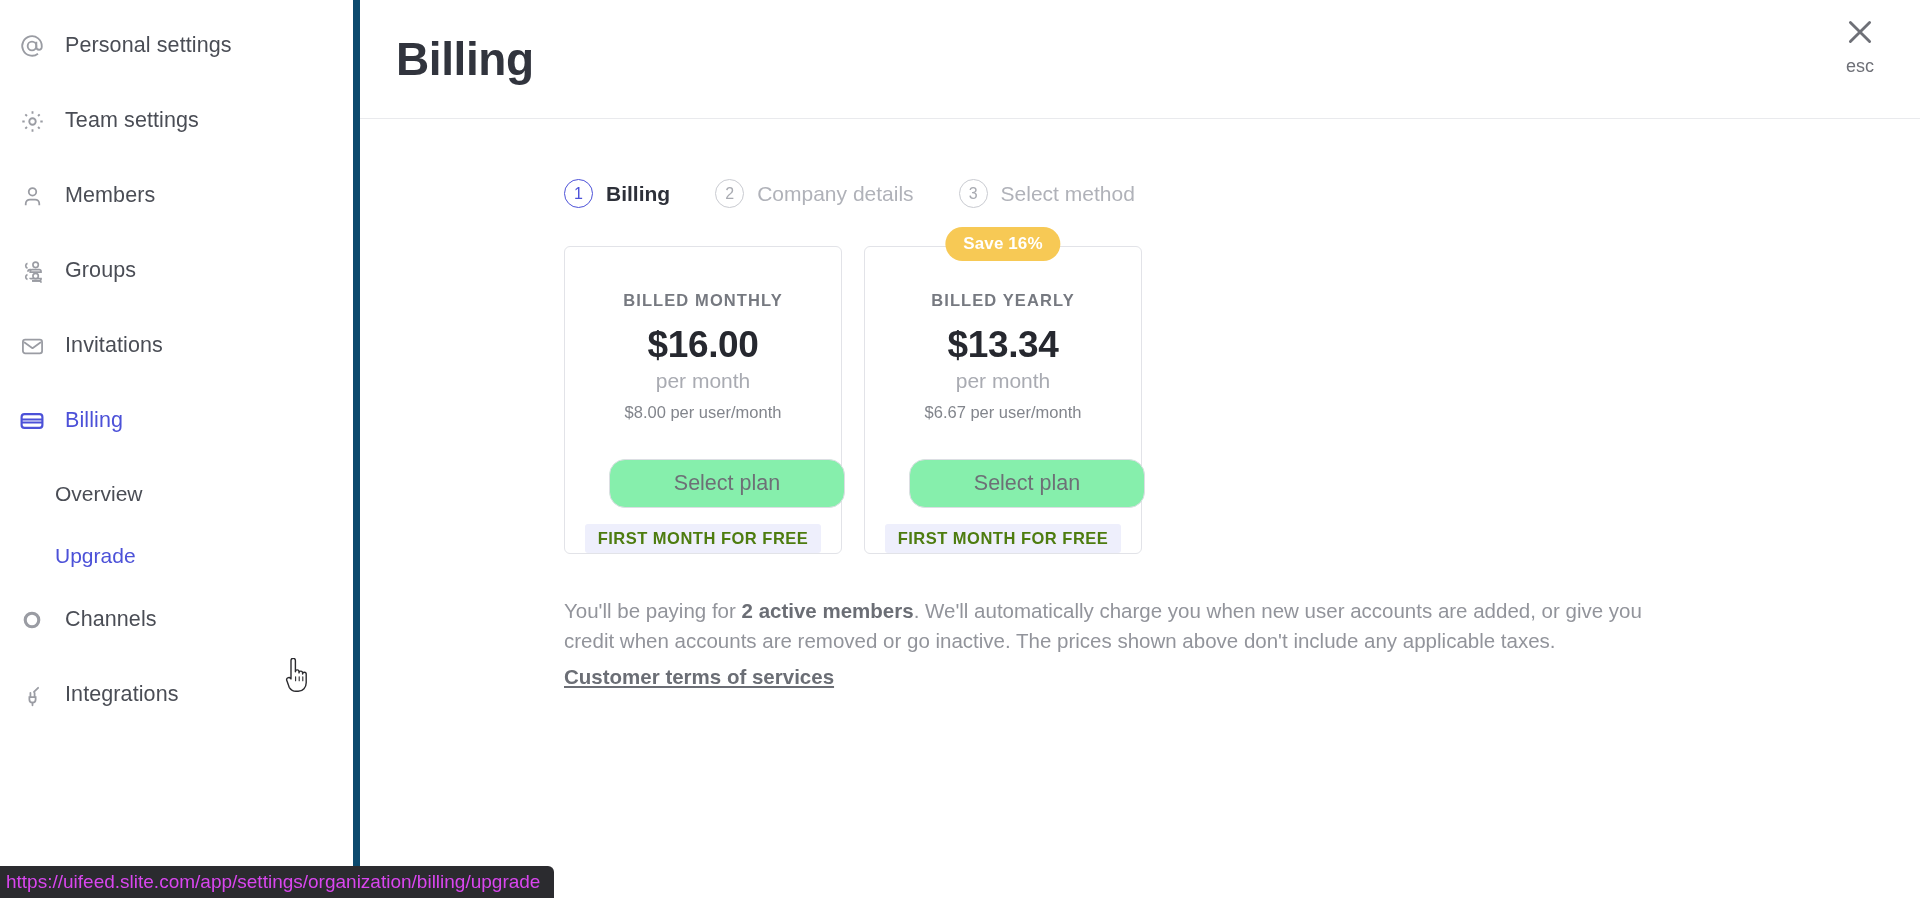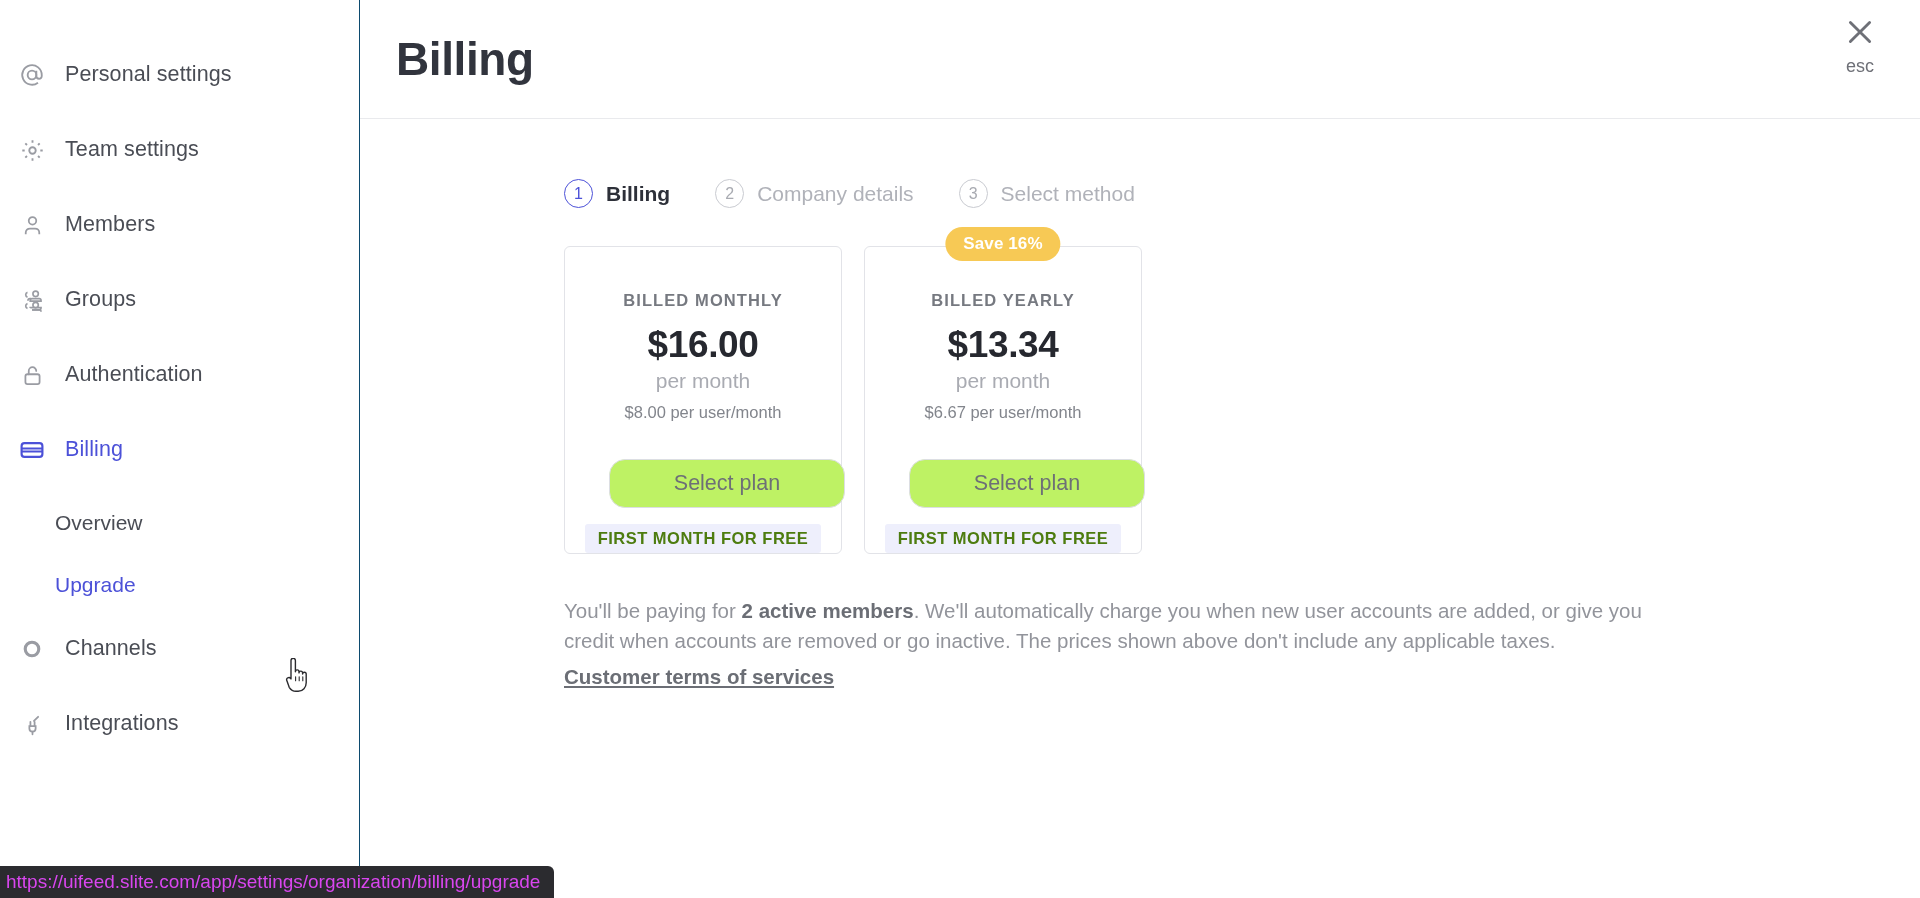--- a/index.html
+++ b/index.html
@@ -20,22 +20,22 @@
     display: flex;
     background: #ffffff;
   }
 
   
   .sidebar {
     position: relative;
     width: 360px;
     height: 898px;
     background: #ffffff;
-    border-right: 1px solid #0c4a6e;
-    padding-top: 52px;
+    border-right: 7px solid #0c4a6e;
+    padding-top: 23px;
     flex: 0 0 360px;
   }
 
   .nav-item {
     display: flex;
     align-items: center;
     height: 46px;
     padding-left: 18px;
     margin-bottom: 29px;
     cursor: pointer;
@@ -261,21 +261,21 @@
     color: #82858c;
     margin-top: 10px;
   }
 
   .select-btn {
     width: 236px;
     height: 58px;
     margin-top: 37px;
     border: 1px solid #dcdee3;
     border-radius: 16px;
-    background: #bef264;
+    background: #86efac;
     font-family: "Liberation Sans", sans-serif;
     font-size: 21.5px;
     color: #6d7076;
     cursor: pointer;
     display: flex;
     align-items: center;
     justify-content: center;
     margin-left: 48px;
   }
 
@@ -379,30 +379,30 @@
           <path d="M11.6 10.2h6.8a1.8 1.8 0 0 1 1.8 1.8v0.6h-10.4v-0.6a1.8 1.8 0 0 1 1.8-1.8z"></path>
           <circle cx="15" cy="16.4" r="2.6"></circle>
           <path d="M11.6 21h6.8a1.8 1.8 0 0 1 1.8 1.8"></path>
           <path d="M11.6 21h6.8a1.8 1.8 0 0 0 1.8-1.8v-0.4h-10.4v0.4"></path>
           <path d="M7.2 4.2a2.4 2.4 0 0 0 0 4.6M7.2 15a2.4 2.4 0 0 0 0 4.6"></path>
         </svg>
       </span>
       <span class="nav-label">Groups</span>
     </div>
 
-
     <div class="nav-item">
       <span class="nav-icon">
         <svg width="25" height="25" viewBox="0 0 24 24" fill="none" stroke="currentColor" stroke-width="1.7">
-          <rect x="5.2" y="10.8" width="13.6" height="9.4" rx="2"></rect>
-          <path d="M8.4 10.8V7.6a3.6 3.6 0 0 1 7.2 0" stroke-linecap="round"></path>
-        </svg>
-      </span>
-      <span class="nav-label">Authentication</span>
-    </div>
+          <rect x="2.8" y="5.4" width="18.4" height="13.2" rx="2.2"></rect>
+          <path d="M4.4 8.2l7.6 5.4 7.6-5.4" stroke-linecap="round" stroke-linejoin="round"></path>
+        </svg>
+      </span>
+      <span class="nav-label">Invitations</span>
+    </div>
+
 
     <div class="nav-item active">
       <span class="nav-icon">
         <svg width="26" height="26" viewBox="0 0 24 24" fill="none" stroke="currentColor" stroke-width="2">
           <rect x="2.4" y="5.6" width="19.2" height="12.8" rx="2.6"></rect>
           <path d="M2.4 10.6h19.2M2.4 13.4h19.2"></path>
         </svg>
       </span>
       <span class="nav-label">Billing</span>
     </div>

